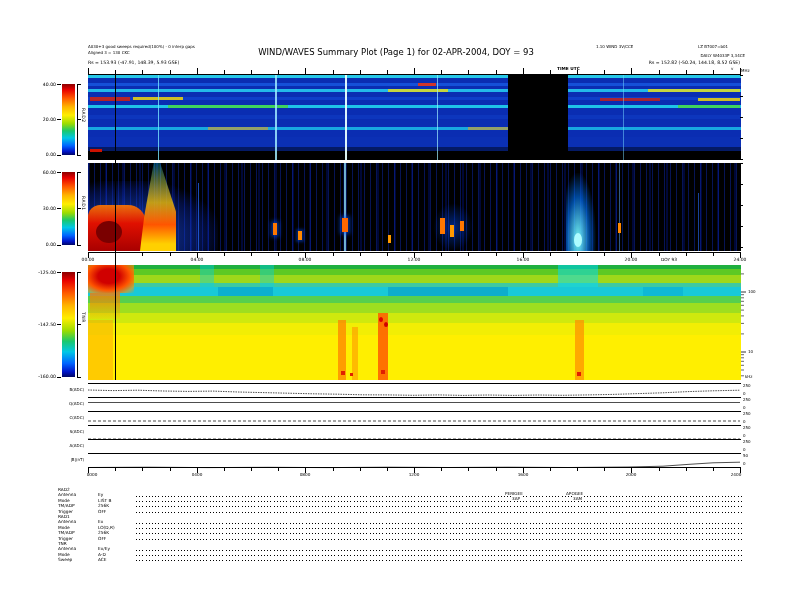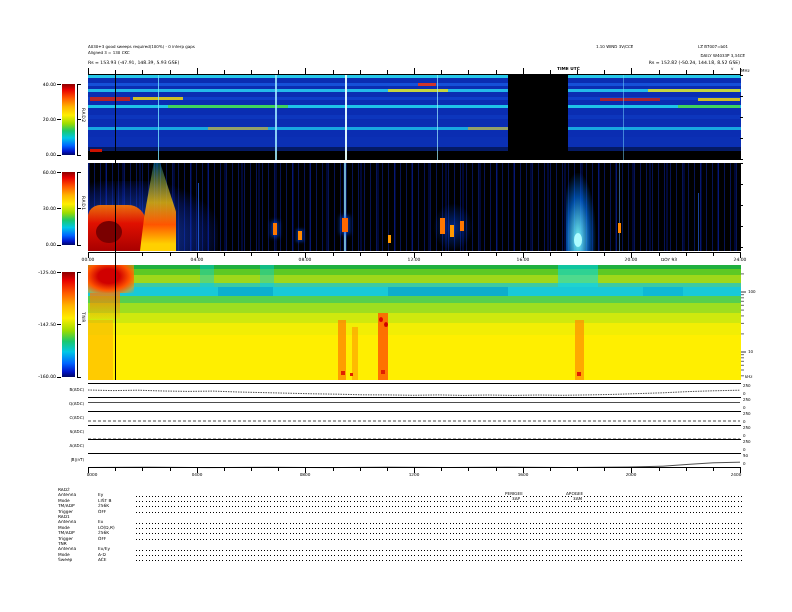--- a/index.html
+++ b/index.html
@@ -32,20 +32,21 @@
 </style>
 </head>
 <body>
 
 <div id="canvas">
 
   <div class="abs t35" style="left:88px;top:44px">A030+3 good sweeps required(100%) - 0 interp gaps</div>
   <div class="abs t35" style="left:88px;top:50px">Aligned 3 = 130 CKC</div>
   <div class="abs t45" style="left:88px;top:60px">Rs =  153.93 (-47.91, 148.39, 5.93 GSE)</div>
 
+  <div class="abs title" style="left:0;top:47px;width:100%;text-align:center">WIND/WAVES Summary Plot (Page 1) for 02-APR-2004, DOY = 93</div>
 
   <div class="abs t35" style="left:596px;top:44px">1.10 WIND 3V/CCE</div>
   <div class="abs t35" style="left:698px;top:44px">LZ B7007=b01</div>
   <div class="abs t35" style="right:47px;top:53px">DAILY W4033P 3,34CE</div>
   <div class="abs t45" style="right:52px;top:60px">Rs =  152.82 (-50.24, 144.18, 8.52 GSE)</div>
 
   <div class="abs t4" style="left:557px;top:66px;font-weight:bold">TIME UTC</div>
   <div class="abs t35" style="left:741px;top:68px">MHz</div>
   <div class="abs t35" style="left:731px;top:66px">v</div>
 

